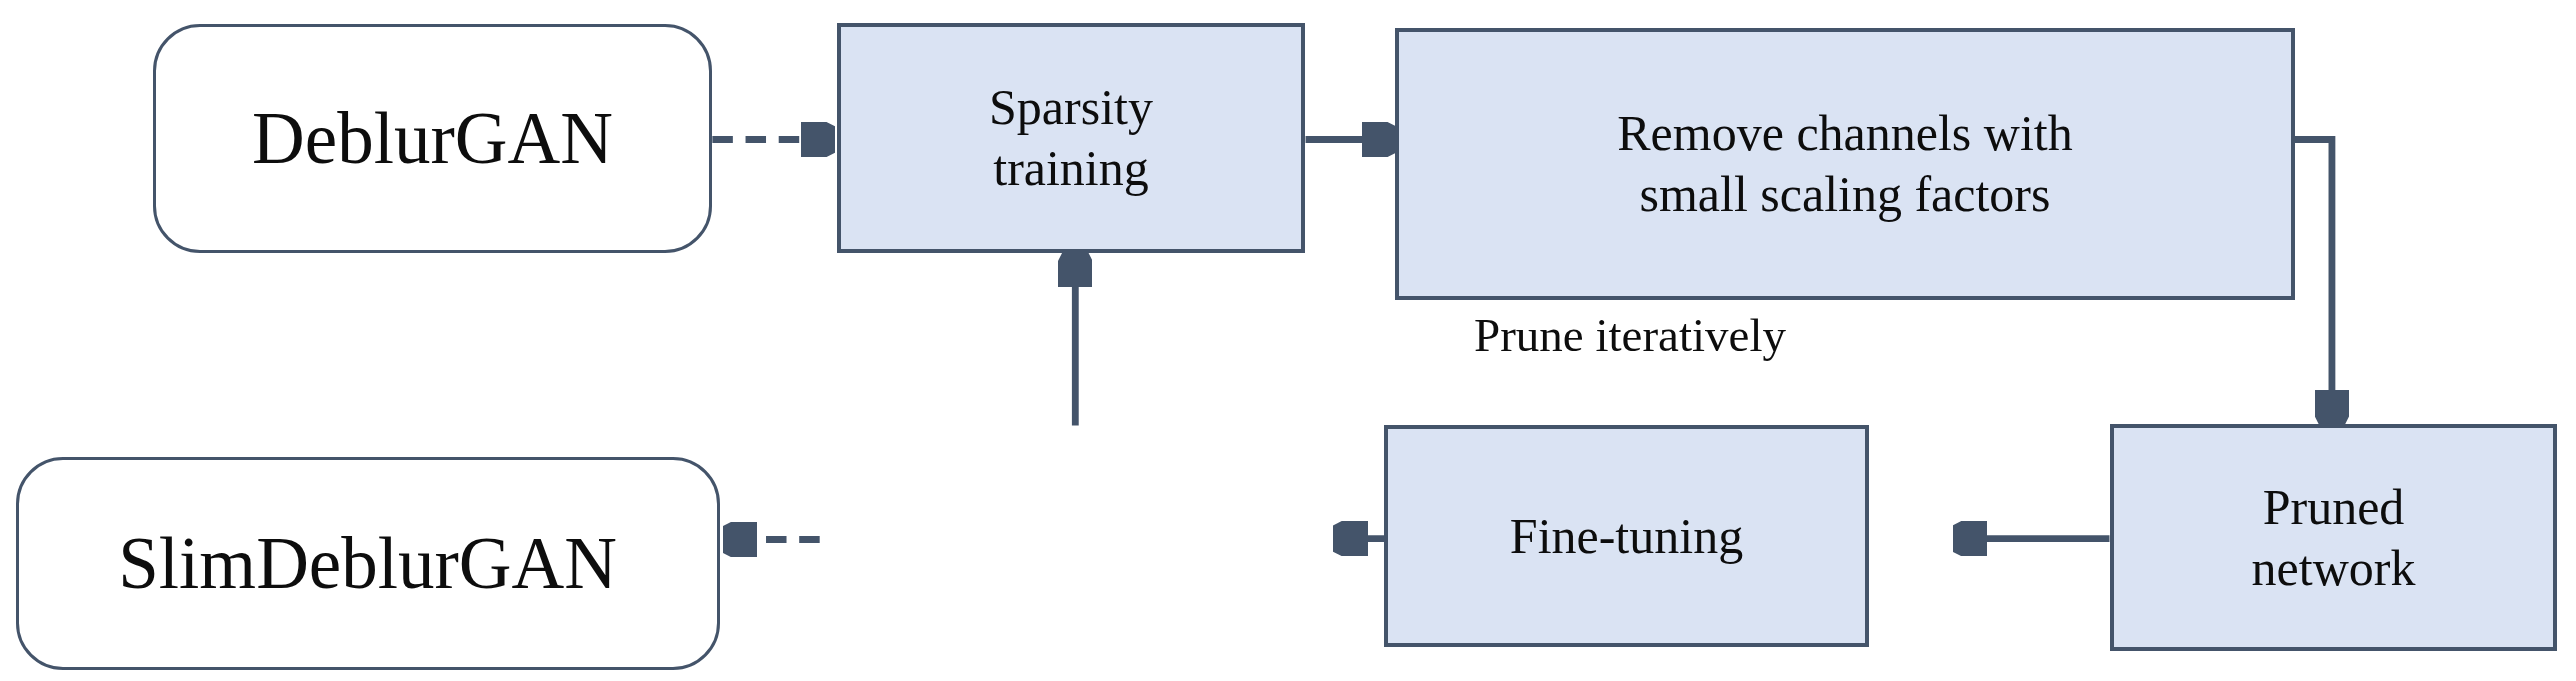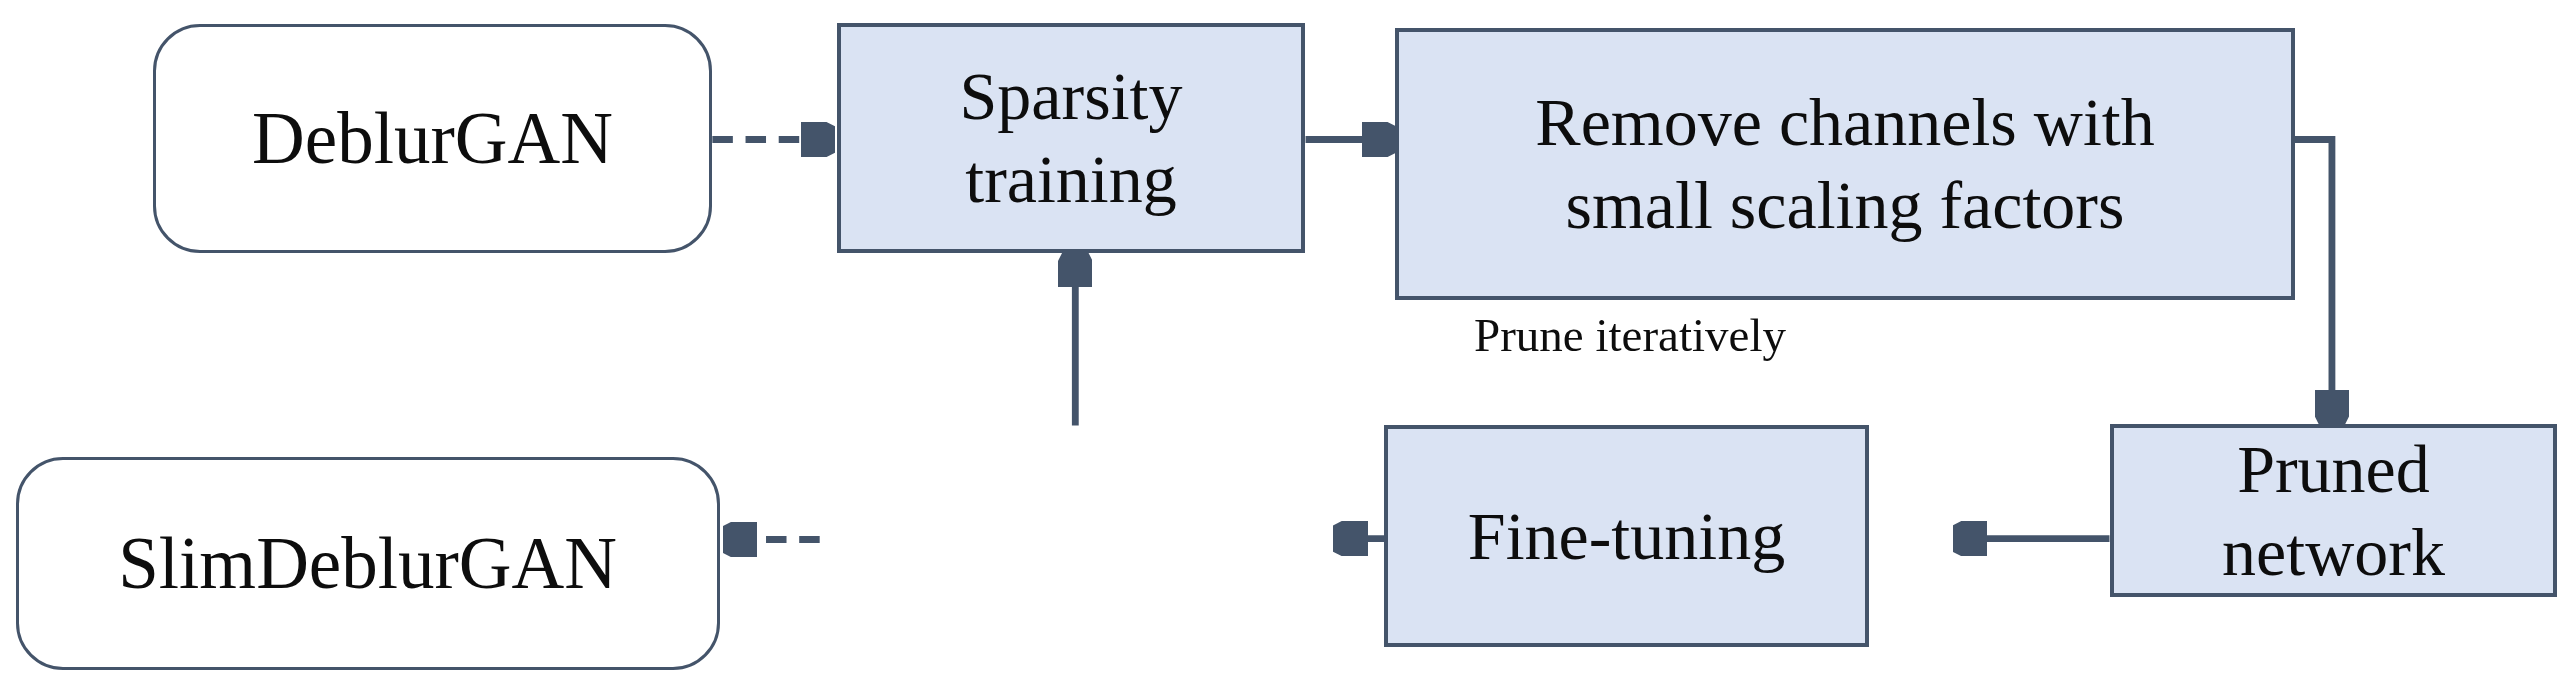--- a/index.html
+++ b/index.html
@@ -18,41 +18,41 @@
     background: #ffffff;
   }
   .node {
     position: absolute;
     box-sizing: border-box;
     display: flex;
     align-items: center;
     justify-content: center;
     text-align: center;
     color: #0d0d0d;
-    font-size: 68px;
+    font-size: 50px;
     line-height: 1.22;
     white-space: pre-line;
   }
   .node.process {
     background: #dae3f3;
     border: 4.9px solid #44546a;
   }
   .node.terminal {
     background: #ffffff;
     border: 3.9px solid #44546a;
     border-radius: 47px;
     font-size: 73px;
   }
   #node-deblurgan      { left: 153px;  top: 24.4px;  width: 559px; height: 229px; }
   #node-sparsity       { left: 837px;  top: 23.4px;  width: 468px; height: 230px; }
   #node-remove         { left: 1395px; top: 28px;  width: 900px; height: 272px; }
   #node-slimdeblurgan  { left: 15.6px;   top: 457px; width: 704px; height: 213px; }
   #node-performance    { left: 820px;  top: 425px; width: 513px; height: 226px; }
   #node-finetuning     { left: 1384px; top: 425px; width: 485px; height: 222px; }
-  #node-pruned         { left: 2110px; top: 424px; width: 447px; height: 173px; }
+  #node-pruned         { left: 2110px; top: 424px; width: 447px; height: 227px; }
   .annotation {
     position: absolute;
     left: 1308px;
     top: 290px;
     width: 644px;
     height: 90px;
     display: flex;
     align-items: center;
     justify-content: center;
     font-size: 47px;

